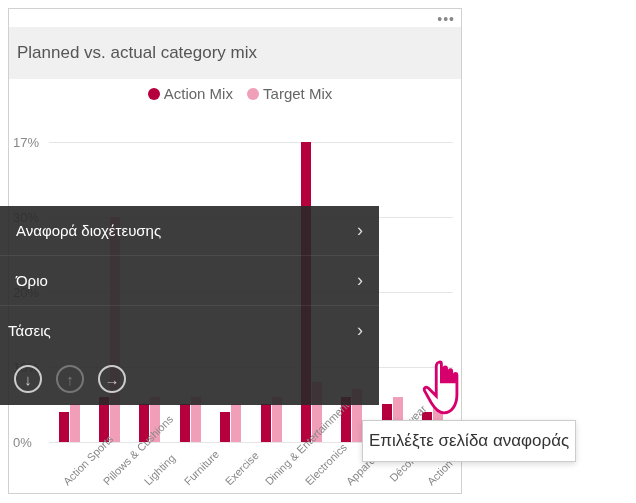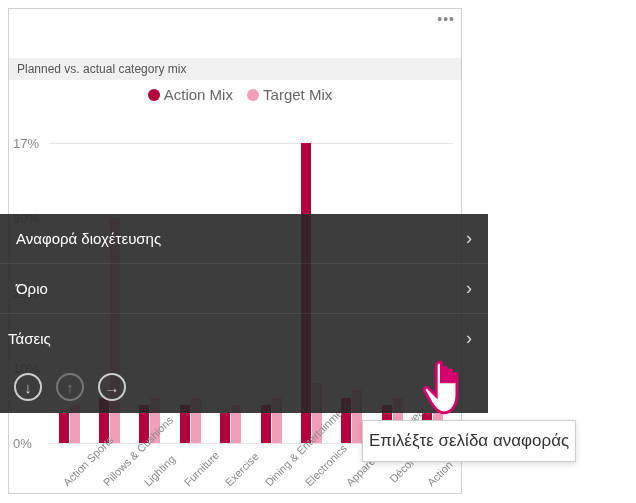--- a/index.html
+++ b/index.html
@@ -1,35 +1,35 @@
 <!DOCTYPE html>
 <html><head>
 <meta charset="utf-8">
 <style>
   * { box-sizing: border-box; margin: 0; padding: 0; }
   body { font-family: "Segoe UI", Arial, sans-serif; background: #fff; width: 636px; height: 503px; position: relative; overflow: hidden; }
   .chart-card { position: absolute; left: 8px; top: 8px; width: 454px; height: 486px; border: 1px solid #d0d0d0; background: #fff; }
   .card-header { height: 18px; position: relative; }
   .more-icon { position: absolute; right: 6px; top: 2px; color: #888; font-size: 14px; letter-spacing: 1px; }
-  .chart-title { background: #f0f0f0; padding: 4px 8px; font-size: 12px; color: #555; margin-top: 31px; }
+  .chart-title { background: #f0f0f0; padding: 16px 8px; font-size: 17px; color: #555; }
   .legend { text-align: center; padding: 6px 0 2px; font-size: 15px; color: #666; }
   .swatch { display: inline-block; width: 12px; height: 12px; border-radius: 50%; margin: 0 4px 0 10px; vertical-align: -1px; }
   .sw-actual { background: #b5003d; }
   .sw-target { background: #f19fb9; }
   .plot-area { position: relative; height: 380px; margin: 0 8px 0 40px; }
   .gridline { position: absolute; left: 0; right: 0; border-top: 1px solid #e5e5e5; }
   .ylabel { position: absolute; left: -36px; font-size: 13px; color: #888; transform: translateY(-50%); }
   .bars { position: absolute; left: 0; right: 0; bottom: 42px; top: 0; display: flex; align-items: flex-end; justify-content: space-around; }
   .bar-group { display: flex; align-items: flex-end; gap: 1px; width: 8.5%; justify-content: center; }
   .bar { width: 10px; }
   .bar.actual { background: #b5003d; }
   .bar.target { background: #f19fb9; }
   .xlabels { position: absolute; left: 0; right: 0; bottom: -4px; height: 46px; display: flex; justify-content: space-around; }
   .xlabel { font-size: 11px; color: #888; transform: rotate(-45deg) translate(-10px, 8px); transform-origin: top right; white-space: nowrap; width: 8.5%; text-align: right; }
-  .overlay { position: absolute; left: 0; top: 214px; width: 488px; background: rgba(40,40,40,0.90); color: #fff; }
+  .overlay { position: absolute; left: 0; top: 206px; width: 379px; background: rgba(40,40,40,0.90); color: #fff; }
   .menu-item { display: flex; justify-content: space-between; align-items: center; padding: 14px 16px; border-bottom: 1px solid rgba(255,255,255,0.08); font-size: 15px; cursor: pointer; }
   .menu-item:last-of-type { border-bottom: none; padding-left: 8px; }
   .chev { font-size: 18px; color: #ddd; }
   .footer-icons { display: flex; gap: 14px; padding: 10px 14px 12px; }
   .circ-btn { width: 28px; height: 28px; border: 2px solid #ccc; border-radius: 50%; display: flex; align-items: center; justify-content: center; color: #ccc; font-size: 15px; cursor: pointer; }
   .circ-btn.disabled { opacity: 0.4; cursor: default; }
   .cursor-hand { position: absolute; left: 418px; top: 356px; pointer-events: none; }
   .hand-svg { width: 52px; height: 62px; }
   .tooltip { position: absolute; left: 362px; top: 420px; background: #fff; border: 1px solid #ccc; padding: 10px 6px; font-size: 17px; color: #333; box-shadow: 0 2px 6px rgba(0,0,0,0.15); white-space: nowrap; }
 </style>

